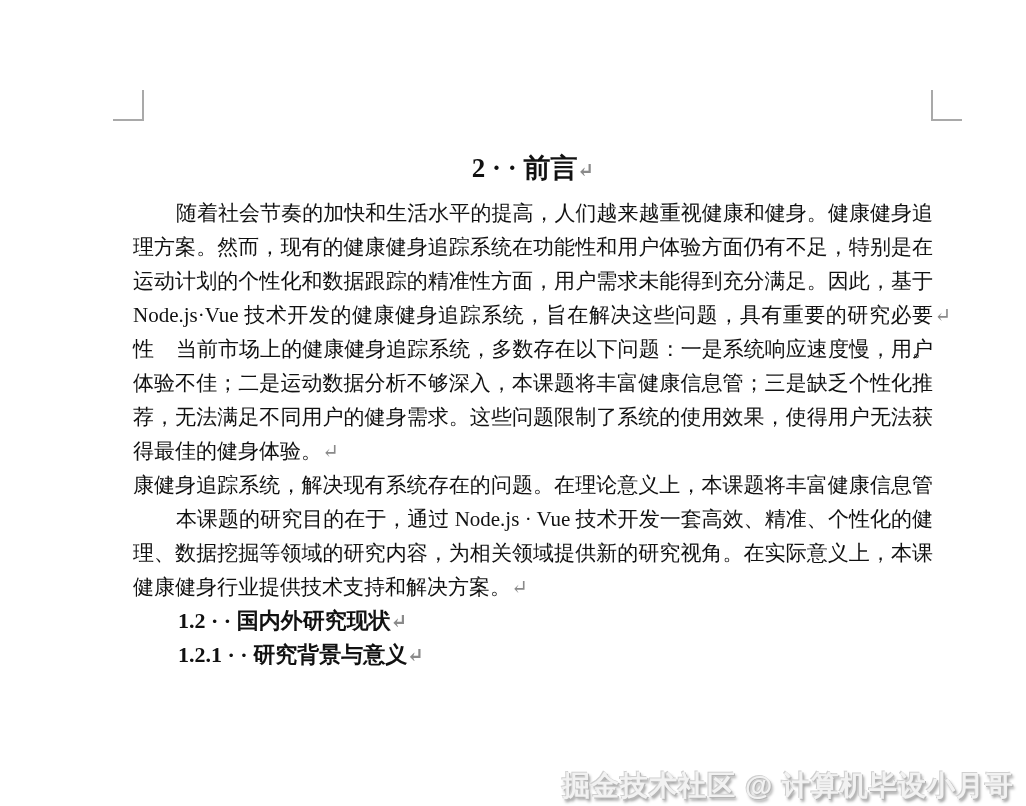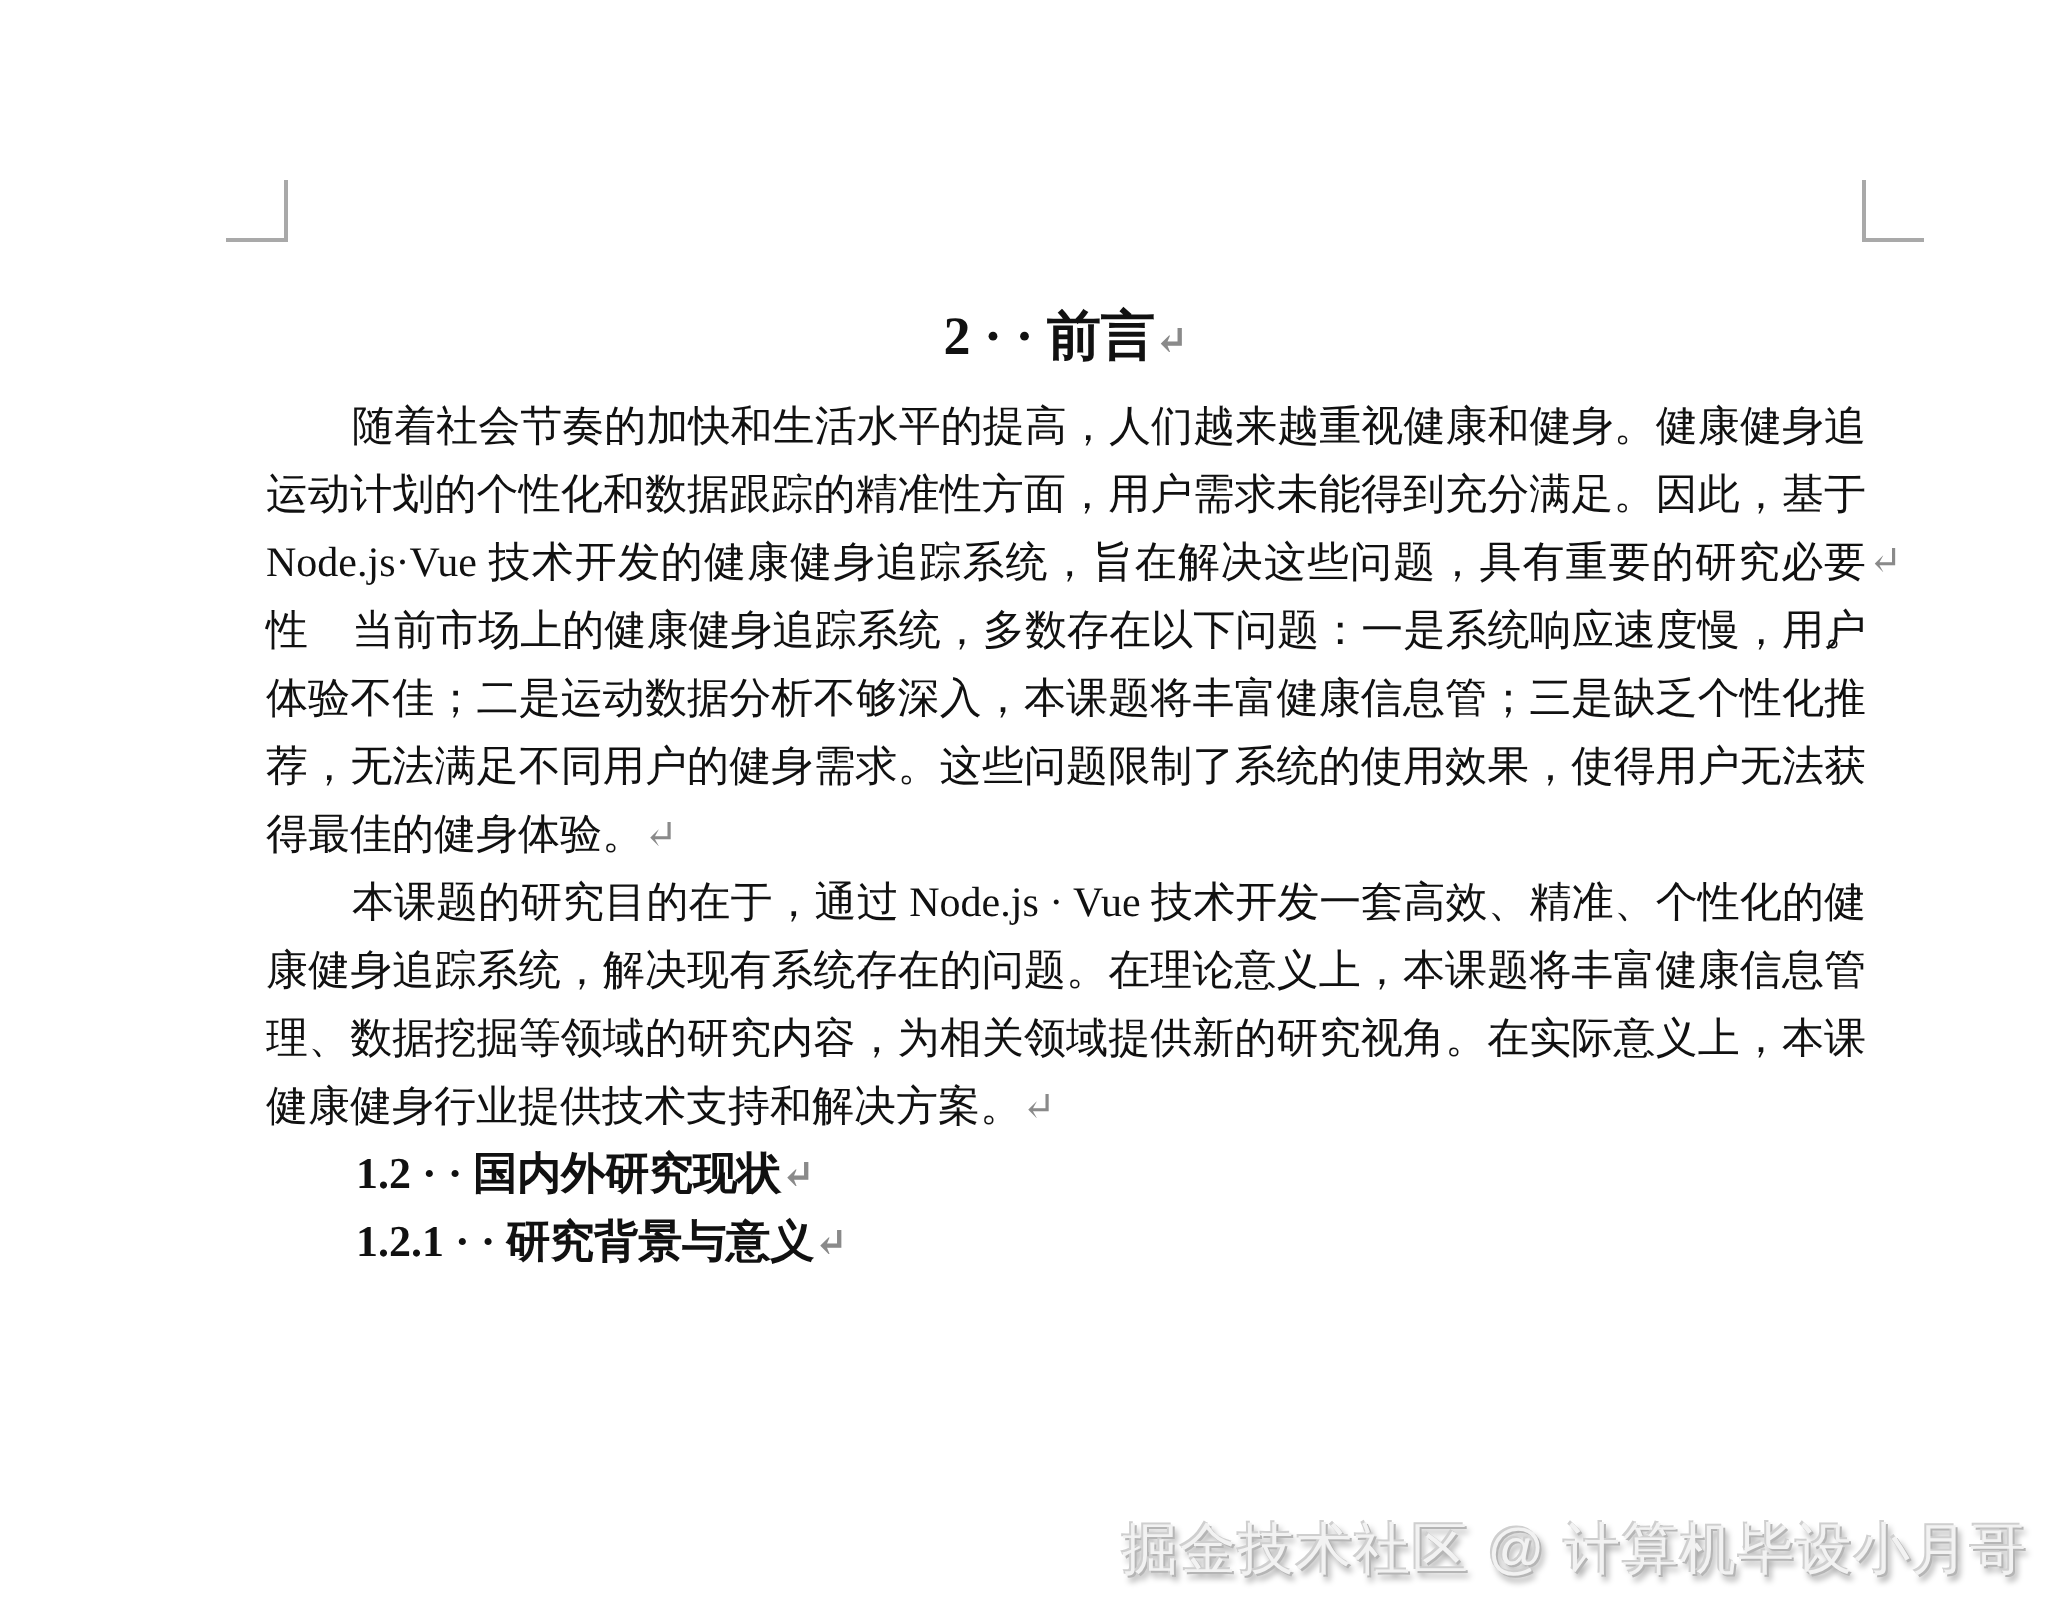--- a/index.html
+++ b/index.html
@@ -45,52 +45,53 @@
   }
   .just { text-align: justify; text-align-last: justify; }
   .indent { padding-left: 43px; }
   .last { text-align: left; }
   .rel { position: relative; }
   .p1start { margin-top: 8px; }
   .pilcrow { color: #8a8a8a; font-size: 20px; }
   .pilcrow-hang { position: absolute; right: -18px; top: 0; line-height: 34px; }
   .watermark {
     position: absolute;
-    right: 12px; bottom: 12px;
+    right: 12px; bottom: 1px;
     font-family: "Liberation Sans", "DejaVu Sans", sans-serif;
-    font-weight: normal;
+    font-weight: bold;
     font-size: 28px;
     letter-spacing: 1px;
     color: #f2f2f2;
     text-shadow: -1px -1px 0 #cfcfcf, 1px 1px 0 #b5b5b5, 2px 3px 3px #9d9d9d;
     white-space: nowrap;
   }
 </style>
 </head>
 <body>
 
 <div class="corner corner-tl"></div>
 <div class="corner corner-tr"></div>
 
 <div class="content">
 
   <div class="doc-title"><span>2 · · 前言</span><span class="pilcrow">↵</span></div>
 
 
   <div class="line just indent p1start">随着社会节奏的加快和生活水平的提高，人们越来越重视健康和健身。健康健身追</div>
+  <div class="line just">理方案。然而，现有的健康健身追踪系统在功能性和用户体验方面仍有不足，特别是在</div>
   <div class="line just">运动计划的个性化和数据跟踪的精准性方面，用户需求未能得到充分满足。因此，基于</div>
   <div class="line just rel"><span>Node.js·Vue 技术开发的健康健身追踪系统，旨在解决这些问题，具有重要的研究必要性。</span><span class="pilcrow pilcrow-hang">↵</span></div>
 
   <div class="line just indent">当前市场上的健康健身追踪系统，多数存在以下问题：一是系统响应速度慢，用户</div>
   <div class="line just">体验不佳；二是运动数据分析不够深入，本课题将丰富健康信息管；三是缺乏个性化推</div>
   <div class="line just">荐，无法满足不同用户的健身需求。这些问题限制了系统的使用效果，使得用户无法获</div>
   <div class="line last"><span>得最佳的健身体验。</span><span class="pilcrow">↵</span></div>
 
+  <div class="line just">康健身追踪系统，解决现有系统存在的问题。在理论意义上，本课题将丰富健康信息管</div>
   <div class="line just indent">本课题的研究目的在于，通过 Node.js · Vue 技术开发一套高效、精准、个性化的健</div>
-  <div class="line just">康健身追踪系统，解决现有系统存在的问题。在理论意义上，本课题将丰富健康信息管</div>
   <div class="line just">理、数据挖掘等领域的研究内容，为相关领域提供新的研究视角。在实际意义上，本课</div>
   <div class="line last"><span>健康健身行业提供技术支持和解决方案。</span><span class="pilcrow">↵</span></div>
 
   <div class="heading hrow"><span>1.2 · · 国内外研究现状</span><span class="pilcrow">↵</span></div>
 
   <div class="heading hrow"><span>1.2.1 · · 研究背景与意义</span><span class="pilcrow">↵</span></div>
 
 </div>
 
 <div class="watermark">掘金技术社区 @ 计算机毕设小月哥</div>

